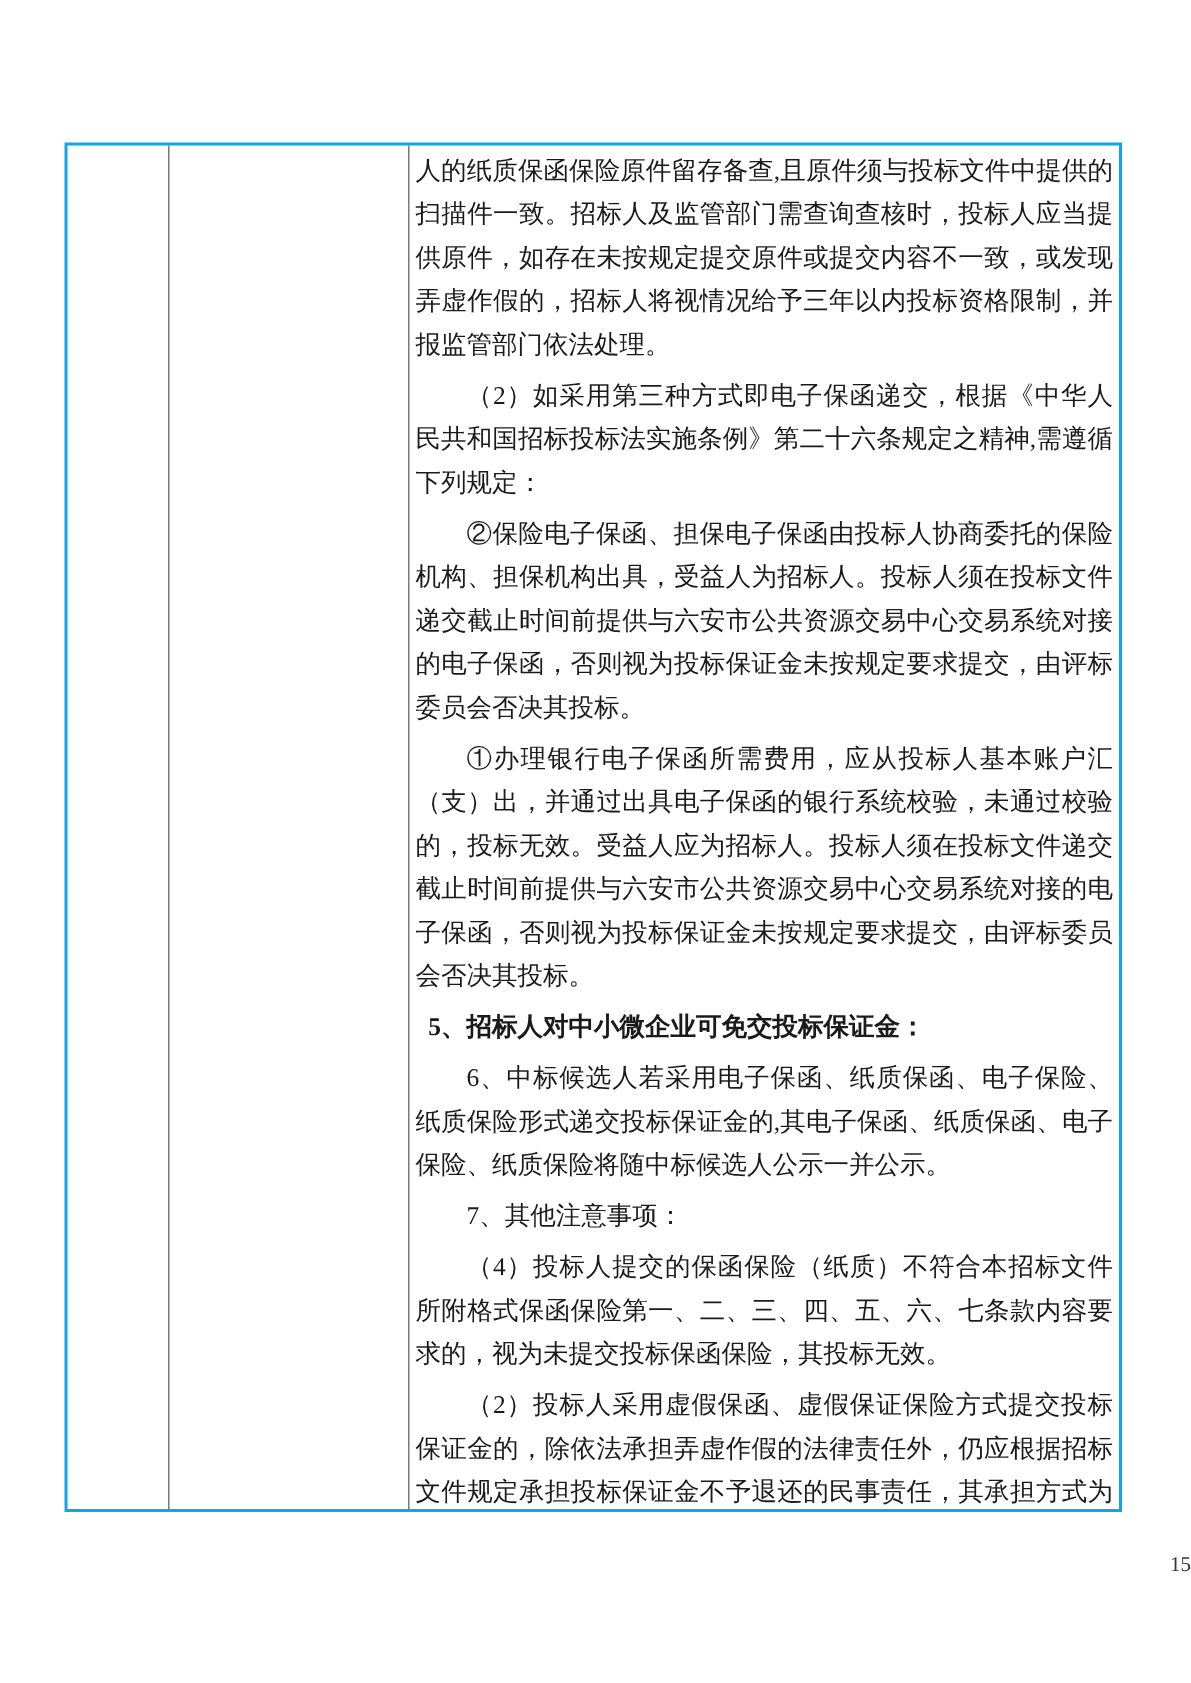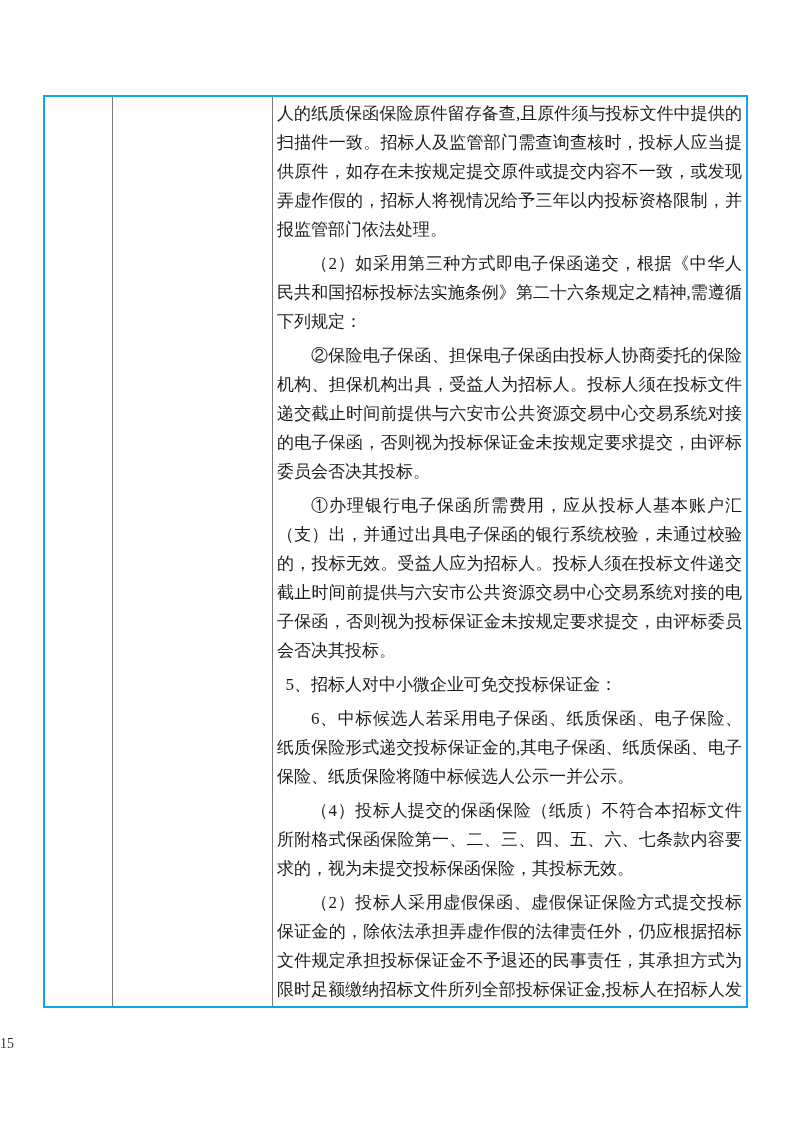--- a/index.html
+++ b/index.html
@@ -56,21 +56,21 @@
   .cell-content p.gap {
     margin-top: 5px;
   }
   .p-indent {
     text-indent: 2em;
   }
   .p-indent-half {
     text-indent: 0.5em;
   }
   .bold {
-    font-weight: normal;
+    font-weight: bold;
   }
   .cbx {
     display: inline-block;
     width: 13px;
     height: 13px;
     border: 2px solid #111;
     position: relative;
     vertical-align: -1px;
     margin: 0 3px 0 7px;
   }
@@ -81,21 +81,21 @@
     overflow: visible;
   }
   .value-text {
     margin-left: 9px;
   }
   .footer {
     position: absolute;
     left: 0;
     width: 100%;
     top: 1036px;
-    text-align: left;
+    text-align: right;
     font-size: 14px;
     color: #333;
   }
 </style>
 </head>
 <body>
 
 <div class="page">
 
   <div class="doc-table">
@@ -112,20 +112,21 @@
 
       <p class="gap p-indent">②保险电子保函、担保电子保函由投标人协商委托的保险机构、担保机构出具，受益人为招标人。投标人须在投标文件递交截止时间前提供与六安市公共资源交易中心交易系统对接的电子保函，否则视为投标保证金未按规定要求提交，由评标委员会否决其投标。</p>
 
       <p class="gap p-indent">①办理银行电子保函所需费用，应从投标人基本账户汇（支）出，并通过出具电子保函的银行系统校验，未通过校验的，投标无效。受益人应为招标人。投标人须在投标文件递交截止时间前提供与六安市公共资源交易中心交易系统对接的电子保函，否则视为投标保证金未按规定要求提交，由评标委员会否决其投标。</p>
 
       <p class="gap p-indent-half bold">5、招标人对中小微企业可免交投标保证金：</p>
 
 
       <p class="gap p-indent">6、中标候选人若采用电子保函、纸质保函、电子保险、纸质保险形式递交投标保证金的,其电子保函、纸质保函、电子保险、纸质保险将随中标候选人公示一并公示。</p>
 
+      <p class="gap p-indent">7、其他注意事项：</p>
 
       <p class="gap p-indent">（4）投标人提交的保函保险（纸质）不符合本招标文件所附格式保函保险第一、二、三、四、五、六、七条款内容要求的，视为未提交投标保函保险，其投标无效。</p>
 
       <p class="gap p-indent">（2）投标人采用虚假保函、虚假保证保险方式提交投标保证金的，除依法承担弄虚作假的法律责任外，仍应根据招标文件规定承担投标保证金不予退还的民事责任，其承担方式为限时足额缴纳招标文件所列全部投标保证金,投标人在招标人发出追缴通知后的规</p>
 
     </div>
   </div>
 
   <div class="footer">15</div>
 

